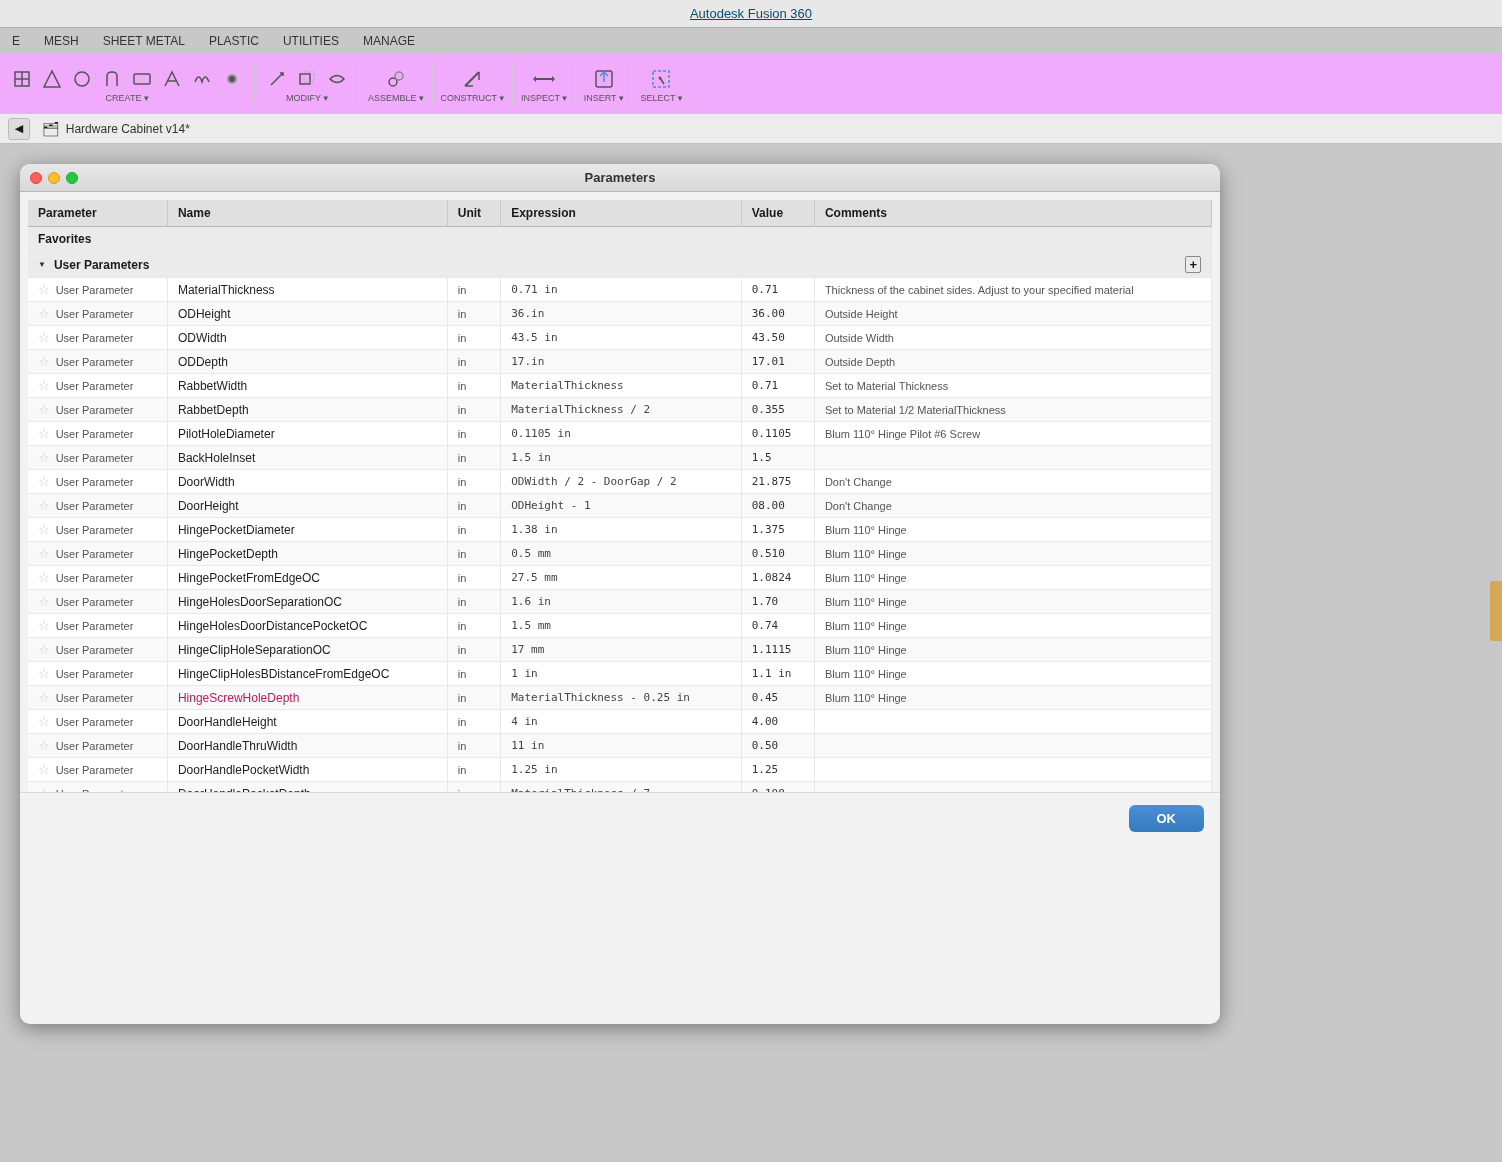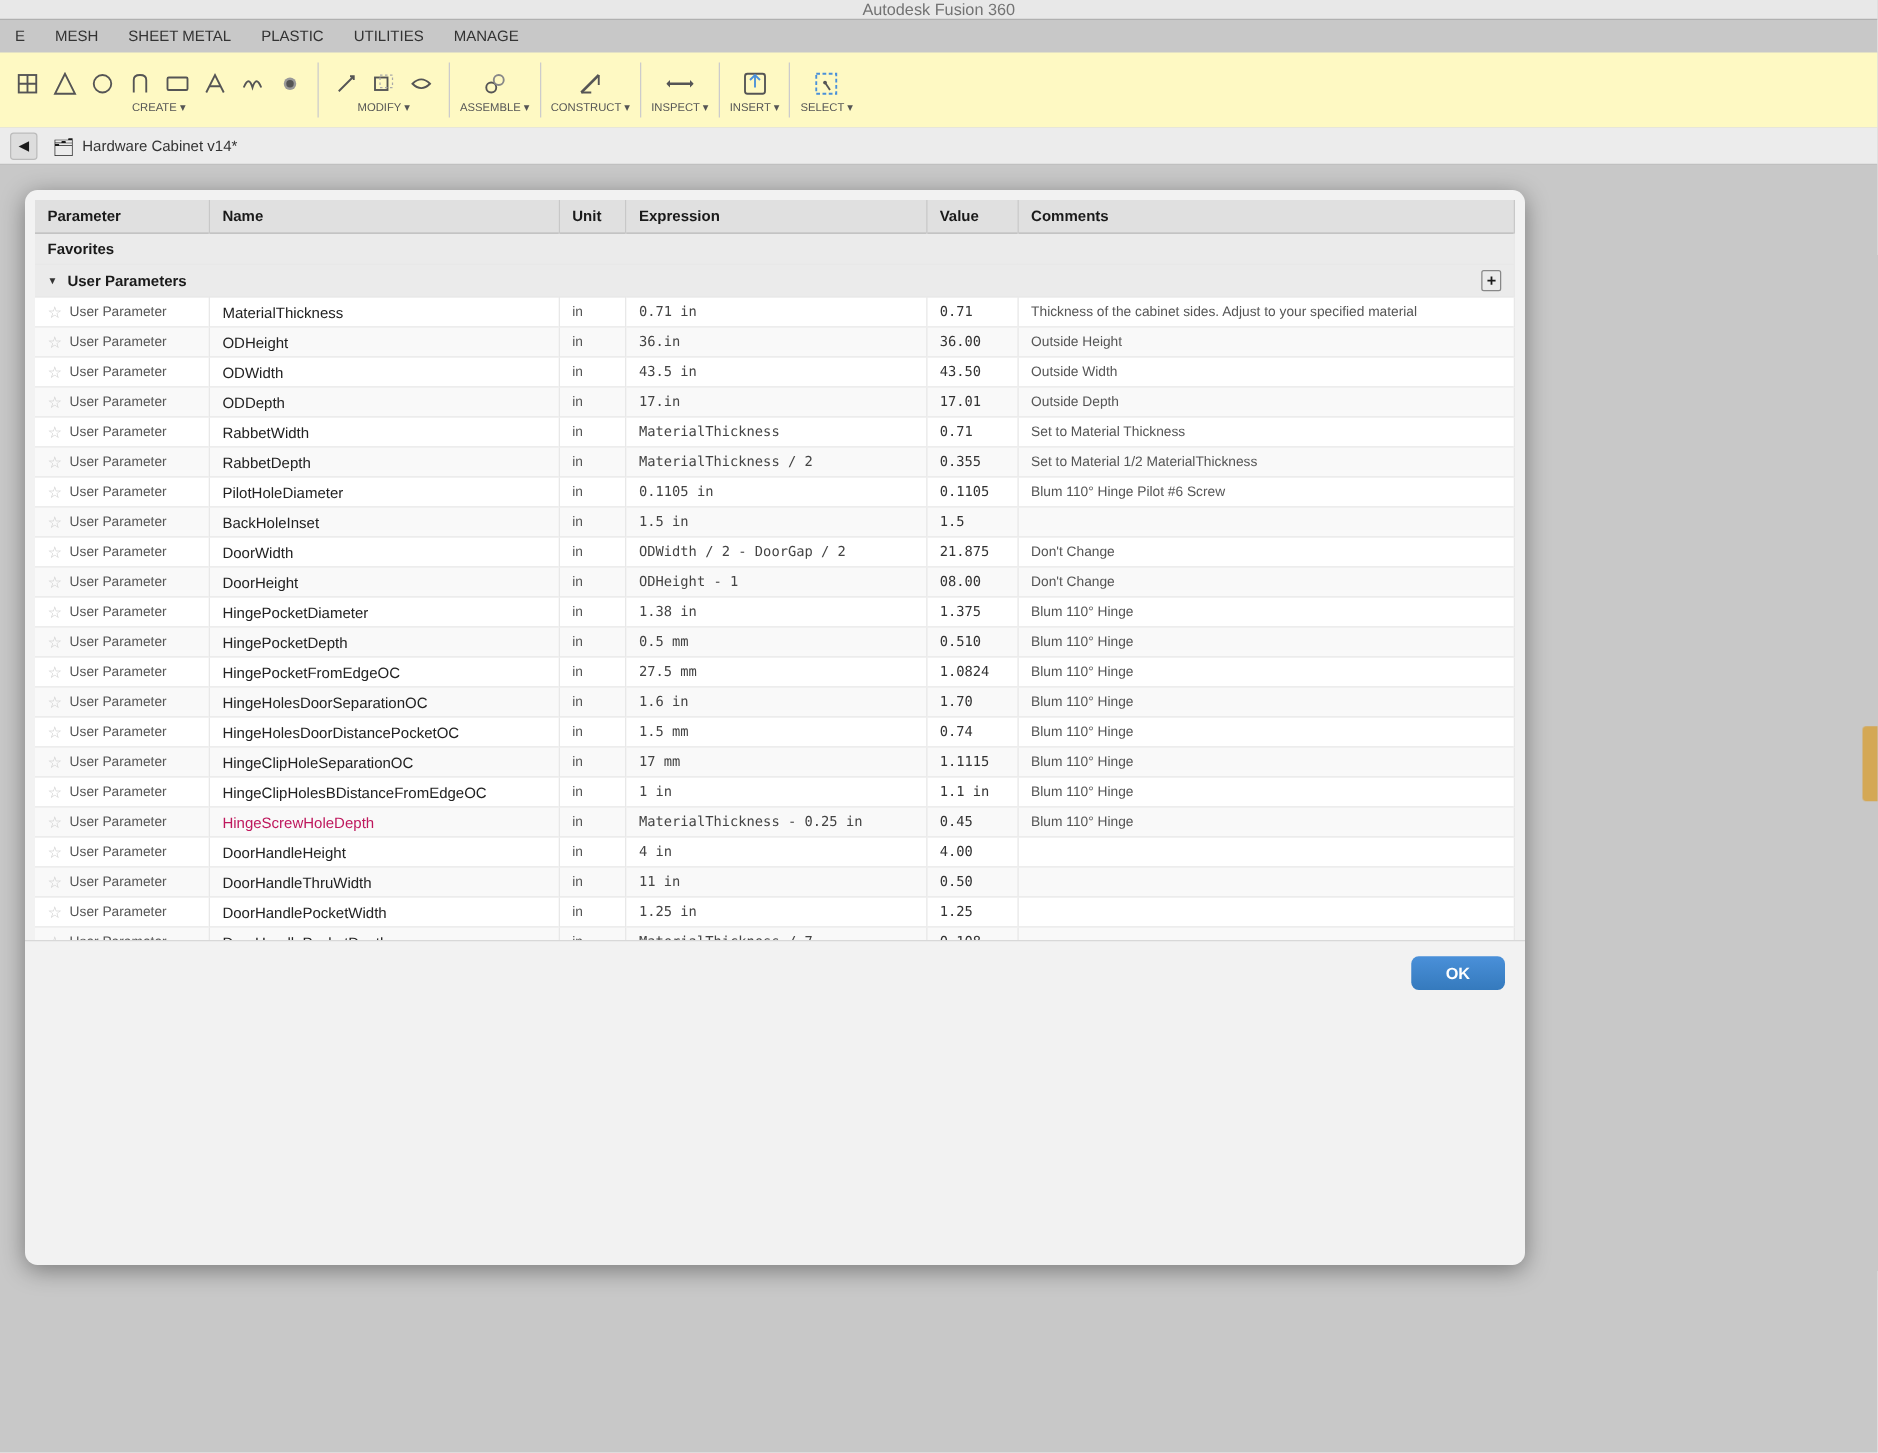--- a/index.html
+++ b/index.html
@@ -8,27 +8,28 @@
       background: #c8c8c8;
       width: 1502px;
       min-height: 1162px;
       font-size: 12px;
       color: #1a1a1a;
     }
 
     
     .title-bar {
       background: #e8e8e8;
-      height: 16px;
+      height: 28px;
       display: flex;
       align-items: center;
       justify-content: center;
       border-bottom: 1px solid #b0b0b0;
       font-size: 13px;
-      color: #737373;
+      color: #0c4a6e;
+      text-decoration: underline;
     }
 
     .menu-bar {
       display: flex;
       align-items: center;
       height: 26px;
       padding: 0 8px;
       gap: 16px;
       border-bottom: 1px solid #c8c8c8;
       font-size: 12px;
@@ -39,21 +40,21 @@
       cursor: pointer;
       padding: 2px 4px;
     }
 
     .toolbar {
       display: flex;
       align-items: center;
       height: 60px;
       padding: 11px 8px;
       gap: 4px;
-      background: #fef9c3;
+      background: #f0abfc;
     }
 
     .toolbar-group {
       display: flex;
       flex-direction: column;
       align-items: center;
       position: relative;
     }
 
     .toolbar-separator {
@@ -450,20 +451,28 @@
     <span class="doc-title">Hardware Cabinet v14*</span>
   </div>
 </div>
 
 <div style="display: flex; padding: 20px; background: #c8c8c8; min-height: 900px; position: relative;">
 
   <div class="right-edge-indicator"></div>
 
   <div class="dialog">
 
+    <div class="dialog-titlebar">
+      <div class="traffic-lights">
+        <div class="traffic-light red"></div>
+        <div class="traffic-light yellow"></div>
+        <div class="traffic-light green"></div>
+      </div>
+      <span class="dialog-title">Parameters</span>
+    </div>
 
     <div class="table-wrapper">
       <table class="params-table">
         <thead>
           <tr>
             <th>Parameter</th>
             <th>Name</th>
             <th>Unit</th>
             <th>Expression</th>
             <th>Value</th>

